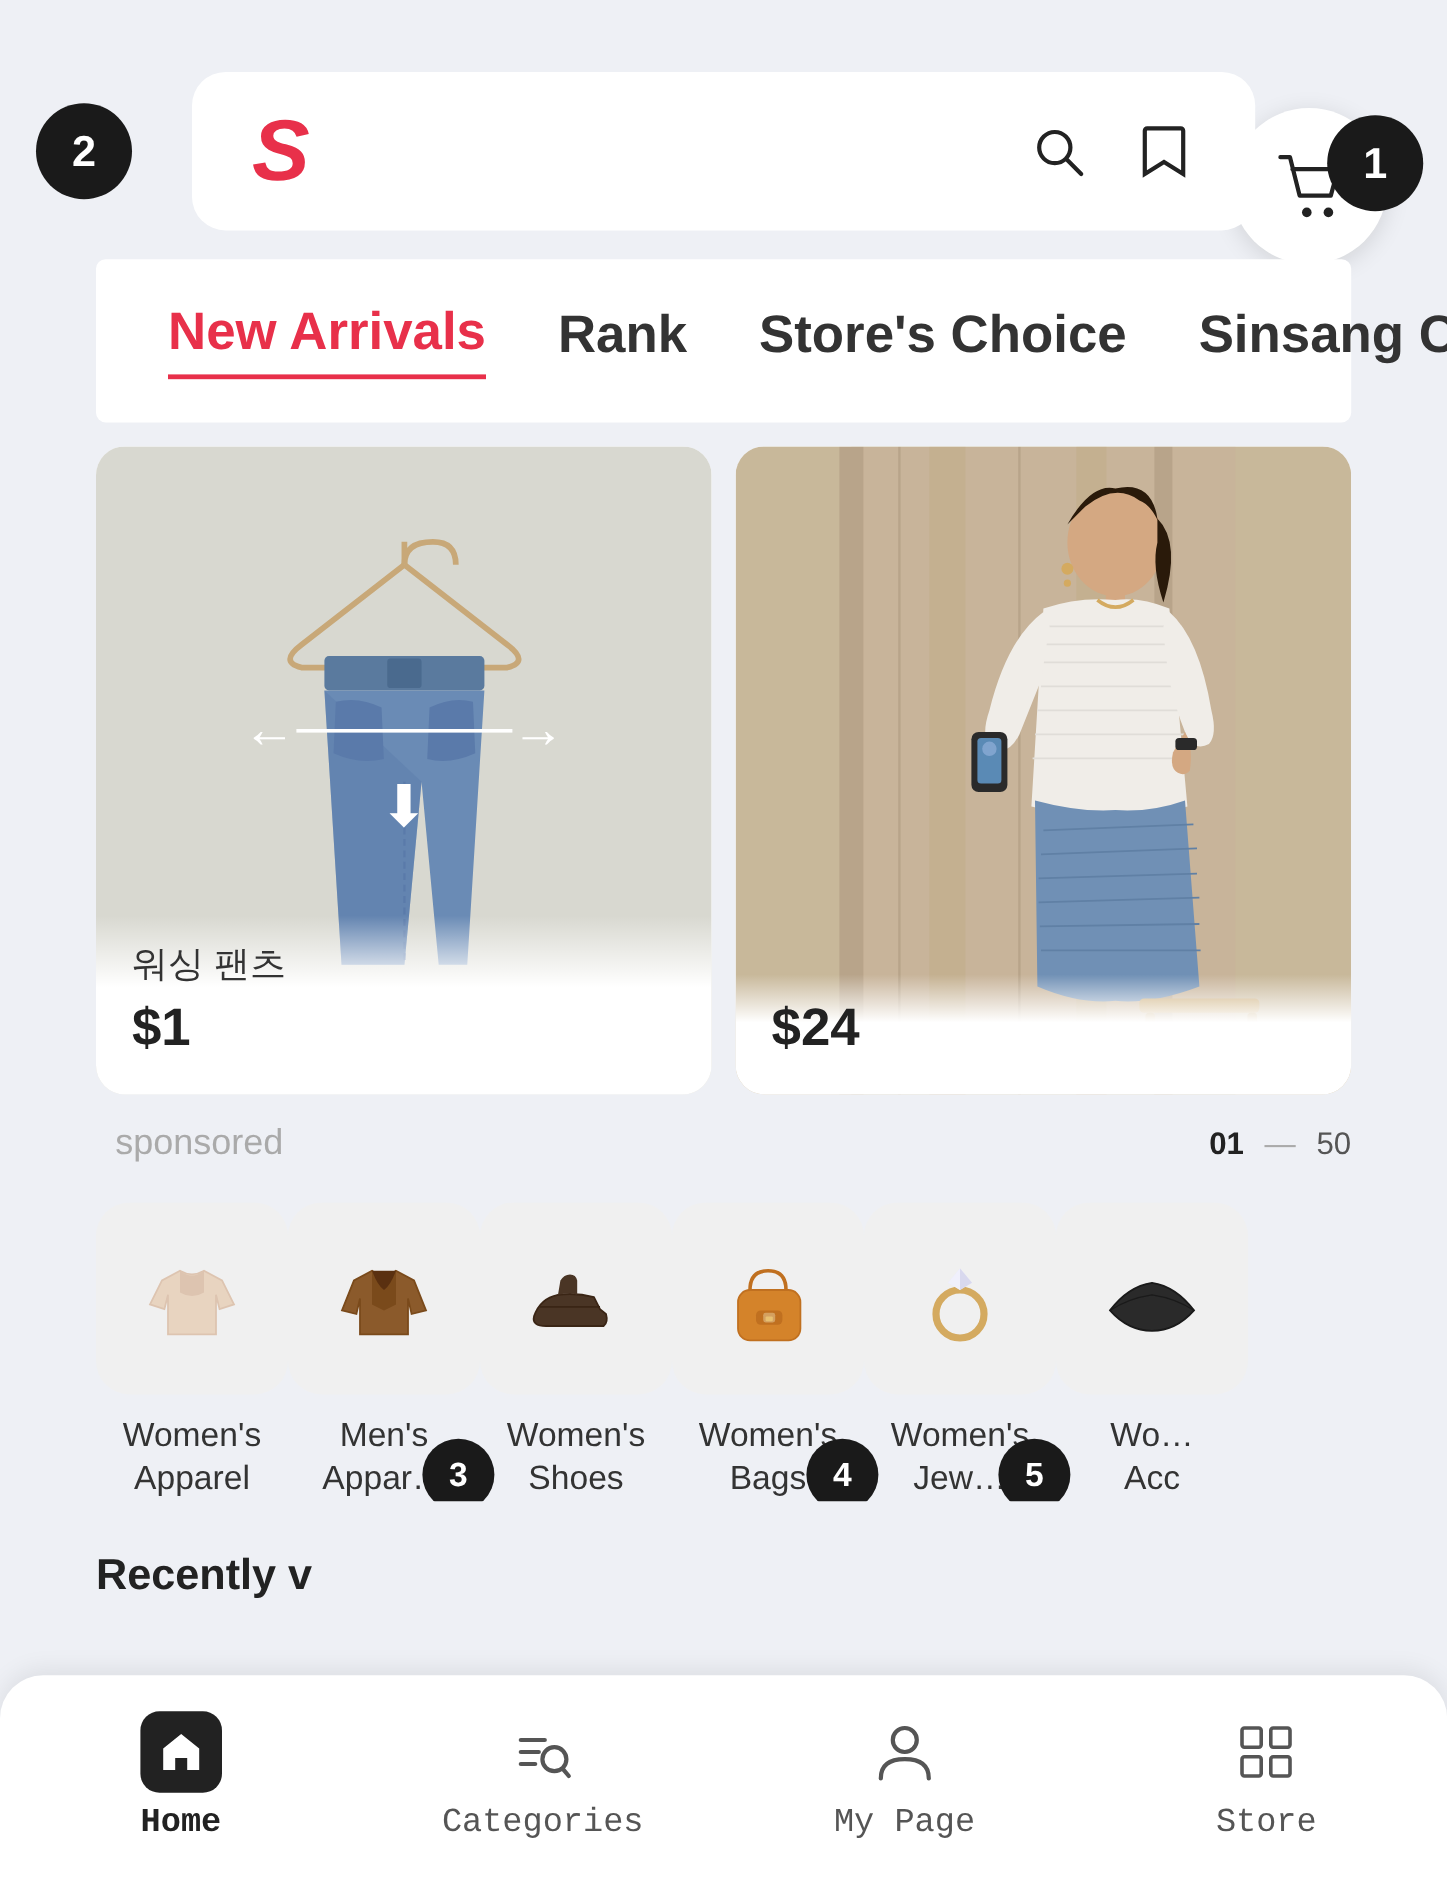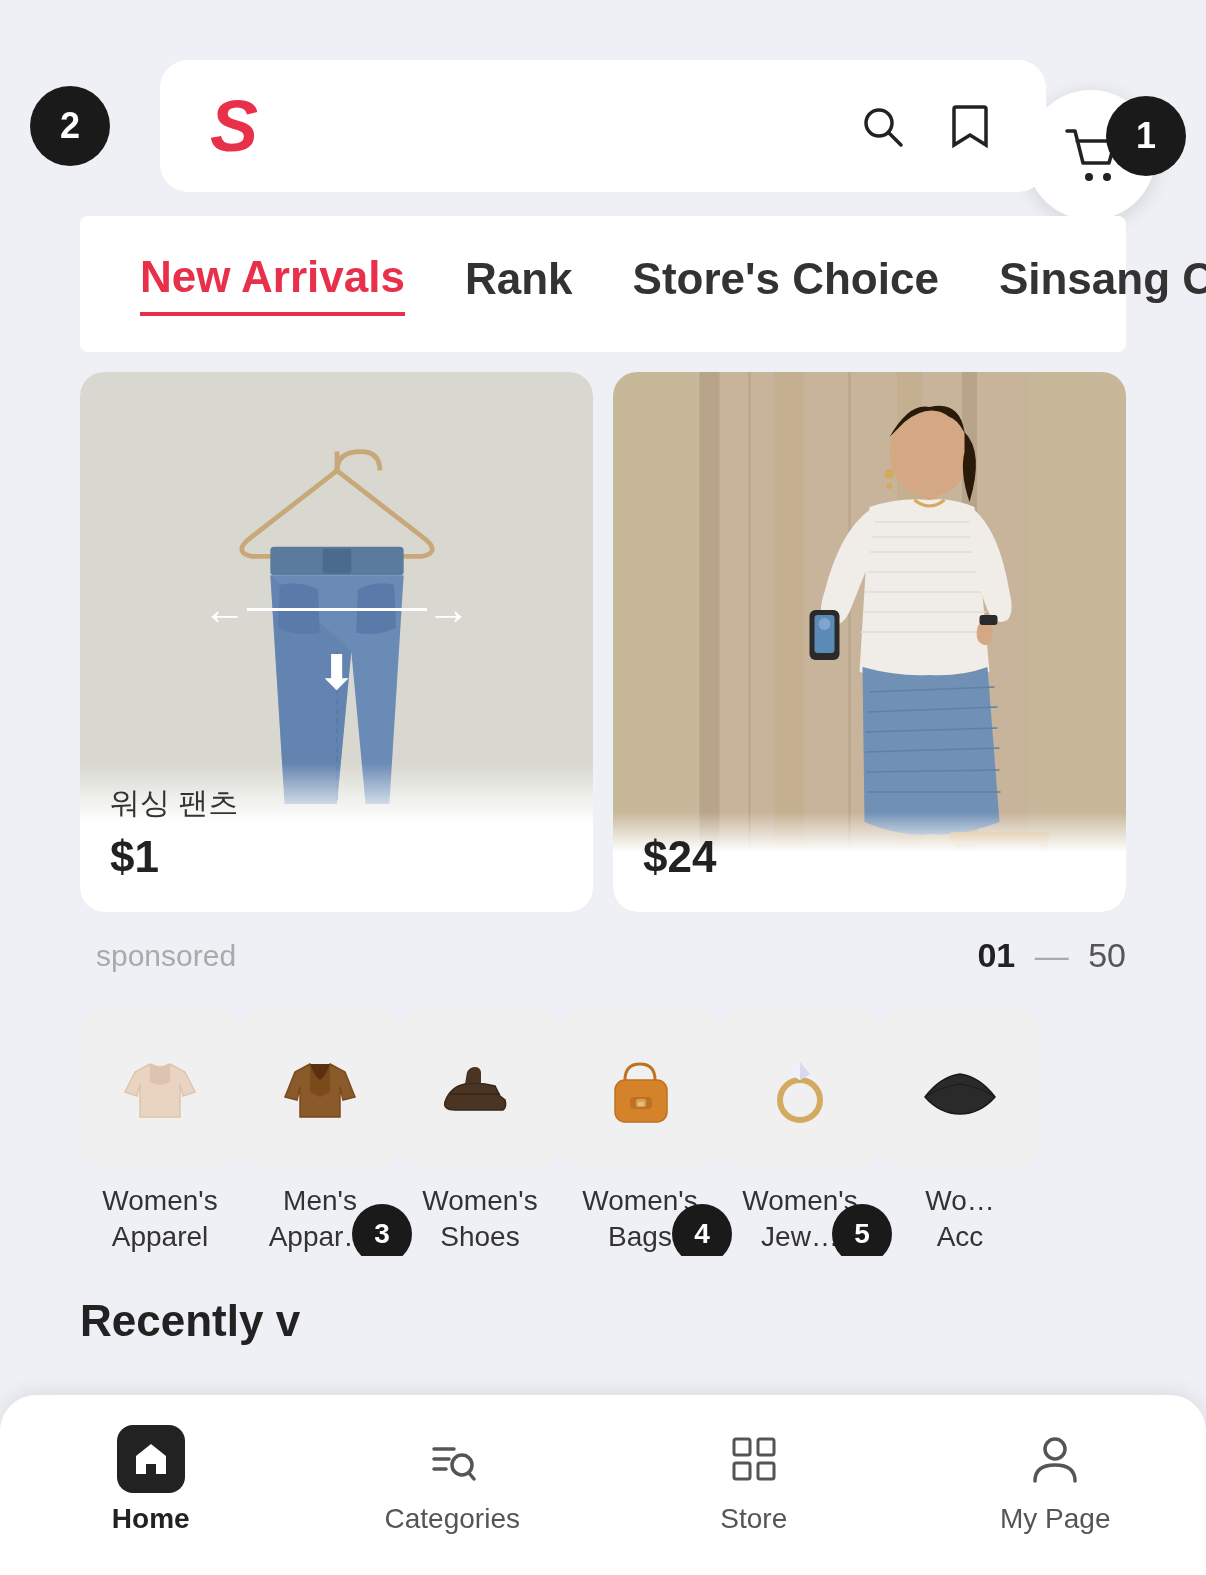--- a/index.html
+++ b/index.html
@@ -170,21 +170,21 @@
       display: flex;
       align-items: center;
       justify-content: space-between;
     }
     .sponsored-text {
       font-size: 30px;
       color: #aaa;
       margin-left: 16px;
     }
     .pagination-text {
-      font-size: 34px;
+      font-size: 26px;
       color: #555;
       font-weight: 500;
     }
     .pagination-current {
       font-weight: 800;
       color: #222;
     }
     .pagination-dash {
       margin: 0 10px;
       color: #aaa;
@@ -218,21 +218,21 @@
       font-size: 28px;
       color: #333;
       font-weight: 500;
       text-align: center;
       line-height: 1.3;
     }
 
     
     .recently-row {
       margin: 40px 80px 0 80px;
-      font-size: 44px;
+      font-size: 36px;
       font-weight: 700;
       color: #222;
     }
 
     
     .bottom-nav {
       position: absolute;
       bottom: 0;
       left: 0;
       right: 0;
@@ -265,20 +265,21 @@
       background: #222;
       border-radius: 16px;
       display: flex;
       align-items: center;
       justify-content: center;
     }
     .nav-label {
       font-size: 28px;
       color: #555;
       font-weight: 500;
+      font-family: Liberation Mono, monospace;
     }
     .nav-label.active {
       color: #222;
       font-weight: 700;
     }
 
     
     .cat-badge {
       position: relative;
     }
@@ -592,32 +593,32 @@
         <circle cx="38" cy="34" r="10" stroke="#555" stroke-width="3.5"></circle>
         <line x1="45" y1="42" x2="50" y2="48" stroke="#555" stroke-width="3.5" stroke-linecap="round"></line>
       </svg>
     </div>
     <span class="nav-label">Categories</span>
   </div>
 
   <div class="nav-item">
     <div class="nav-icon">
       <svg width="56" height="56" viewBox="0 0 56 56" fill="none">
+        <circle cx="28" cy="18" r="10" stroke="#555" stroke-width="3.5"></circle>
+        <path d="M8 50 Q8 34 28 34 Q48 34 48 50" stroke="#555" stroke-width="3.5" stroke-linecap="round" fill="none"></path>
+      </svg>
+    </div>
+    <span class="nav-label">My Page</span>
+  </div>
+
+  <div class="nav-item">
+    <div class="nav-icon">
+      <svg width="56" height="56" viewBox="0 0 56 56" fill="none">
 
         <rect x="8" y="8" width="16" height="16" rx="2" stroke="#555" stroke-width="3"></rect>
         <rect x="32" y="8" width="16" height="16" rx="2" stroke="#555" stroke-width="3"></rect>
         <rect x="8" y="32" width="16" height="16" rx="2" stroke="#555" stroke-width="3"></rect>
         <rect x="32" y="32" width="16" height="16" rx="2" stroke="#555" stroke-width="3"></rect>
       </svg>
     </div>
     <span class="nav-label">Store</span>
   </div>
-
-  <div class="nav-item">
-    <div class="nav-icon">
-      <svg width="56" height="56" viewBox="0 0 56 56" fill="none">
-        <circle cx="28" cy="18" r="10" stroke="#555" stroke-width="3.5"></circle>
-        <path d="M8 50 Q8 34 28 34 Q48 34 48 50" stroke="#555" stroke-width="3.5" stroke-linecap="round" fill="none"></path>
-      </svg>
-    </div>
-    <span class="nav-label">My Page</span>
-  </div>
 </div>
 
 </body></html>

